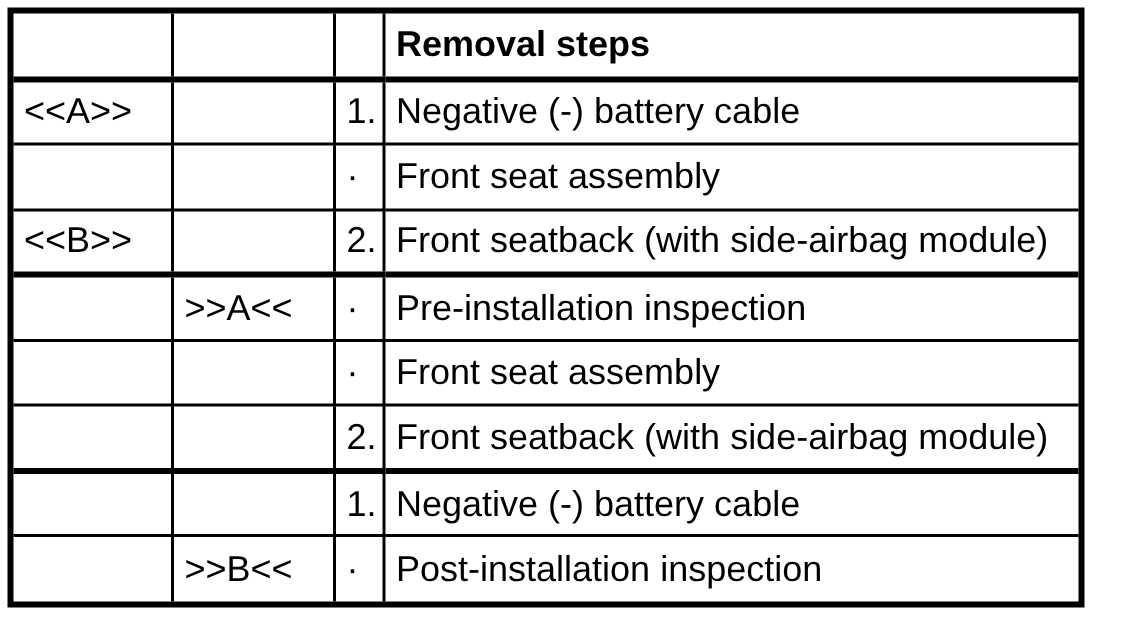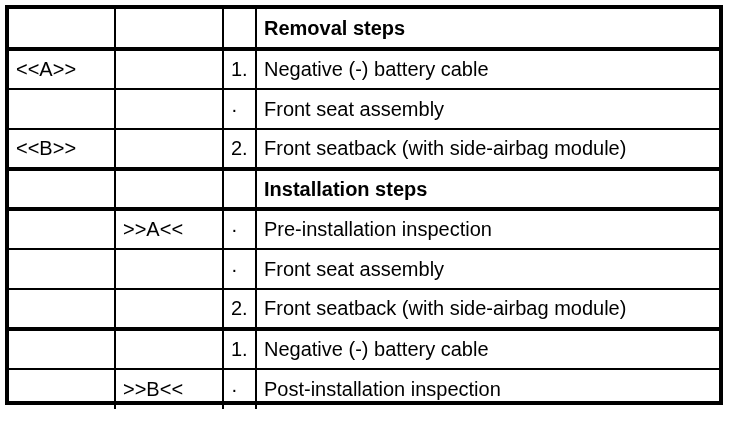--- a/index.html
+++ b/index.html
@@ -30,21 +30,21 @@
     border-collapse: collapse;
     width: 100%;
     height: 100%;
     table-layout: fixed;
   }
 
   table.steps-table td {
     border-right: 2px solid #000000;
     border-bottom: 2px solid #000000;
     padding: 0 0 0 7px;
-    font-size: 20px;
+    font-size: 24px;
     line-height: 1.05;
     vertical-align: middle;
     white-space: nowrap;
     overflow: hidden;
     height: 40px;
     box-sizing: border-box;
   }
 
   table.steps-table tr:last-child td {
     border-bottom: none;
@@ -122,26 +122,20 @@
         <td class="col-desc">Front seat assembly</td>
       </tr>
 
       <tr class="pre-section">
         <td class="col-marker-a">&lt;&lt;B&gt;&gt;</td>
         <td class="col-marker-b"></td>
         <td class="col-num">2.</td>
         <td class="col-desc">Front seatback (with side-airbag module)</td>
       </tr>
 
-      <tr class="section-header">
-        <td class="col-marker-a"></td>
-        <td class="col-marker-b"></td>
-        <td class="col-num"></td>
-        <td class="col-desc">Installation steps</td>
-      </tr>
 
       <tr>
         <td class="col-marker-a"></td>
         <td class="col-marker-b">&gt;&gt;A&lt;&lt;</td>
         <td class="col-num">·</td>
         <td class="col-desc">Pre-installation inspection</td>
       </tr>
 
       <tr>
         <td class="col-marker-a"></td>

